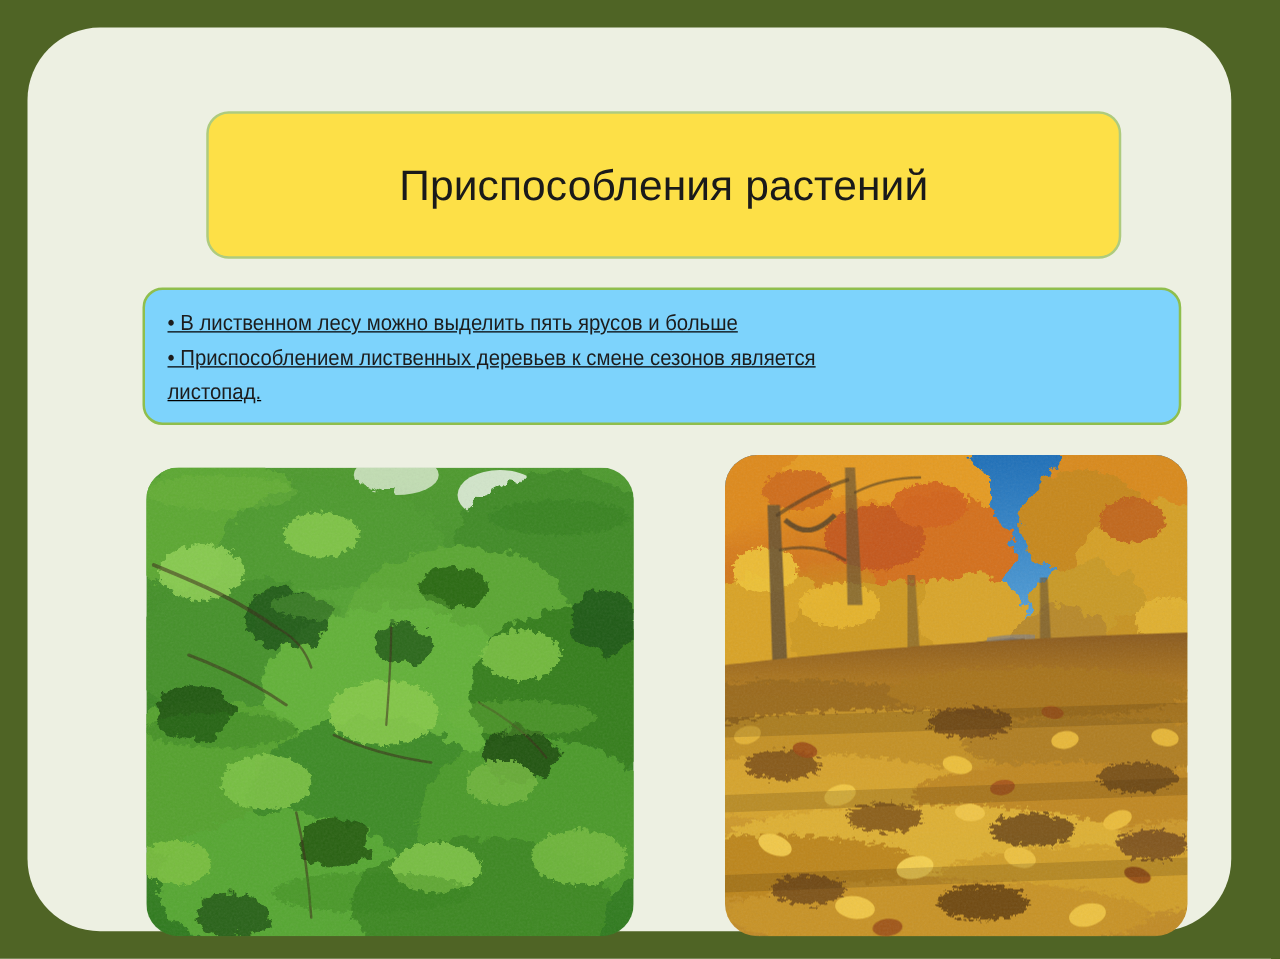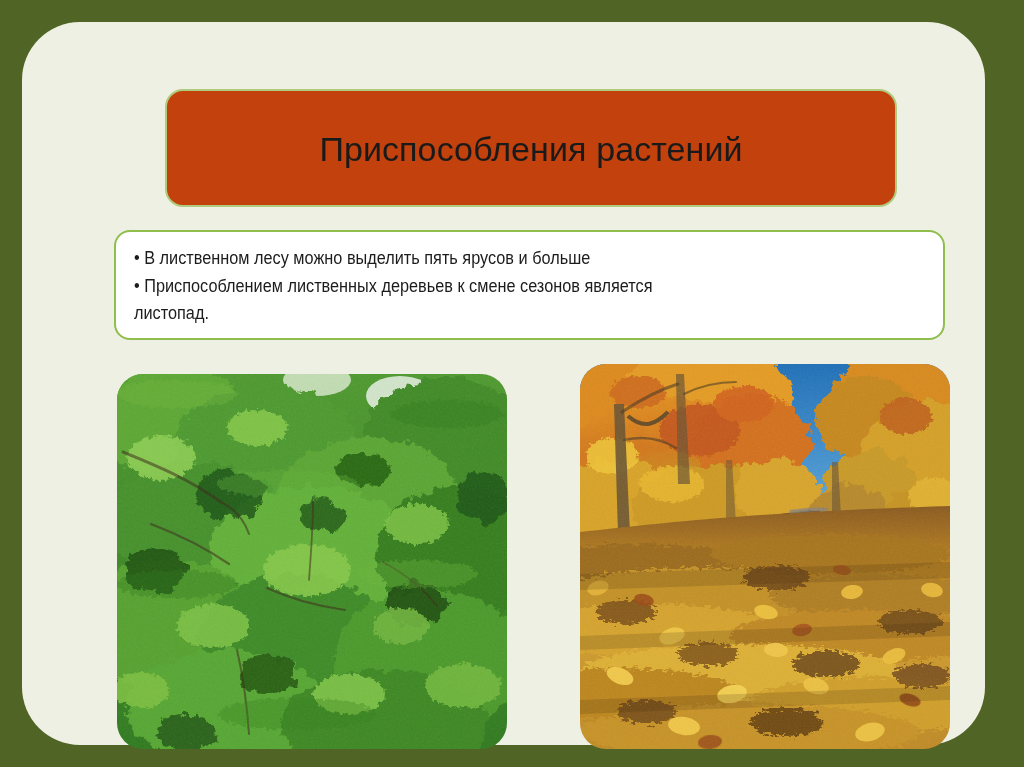--- a/index.html
+++ b/index.html
@@ -38,21 +38,21 @@
     border-radius: 58px;
   }
 
   
   .title-box {
     position: absolute;
     left: 143px;
     top: 67px;
     width: 732px;
     height: 118px;
-    background: #c2410c;
+    background: #fde047;
     border: 2px solid #AECB7E;
     border-radius: 18px;
     box-sizing: border-box;
     display: flex;
     flex-direction: row;
     align-items: center;
     justify-content: center;
     padding-top: 2px;
   }
   .title-line {
@@ -66,25 +66,26 @@
     text-align: center;
   }
 
   
   .content-box {
     position: absolute;
     left: 92px;
     top: 208px;
     width: 831px;
     height: 110px;
-    background: #ffffff;
+    background: #7dd3fc;
     border: 2px solid #8FBE4D;
     border-radius: 16px;
     box-sizing: border-box;
     padding: 13px 18px 0 18px;
+    text-decoration: underline;
   }
   .bullet-line {
     color: #1C1C1C;
     font-family: "Liberation Sans", sans-serif;
     font-size: 17.5px;
     font-weight: 400;
     line-height: 1.58;
     transform: scaleX(0.93);
     transform-origin: left center;
     white-space: nowrap;

